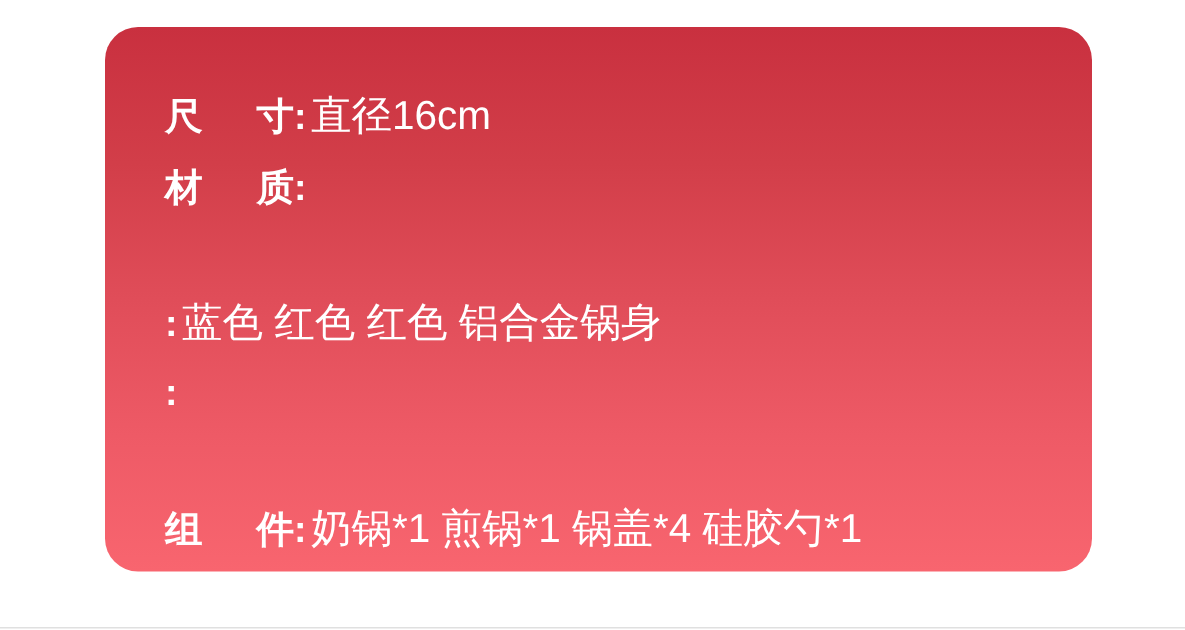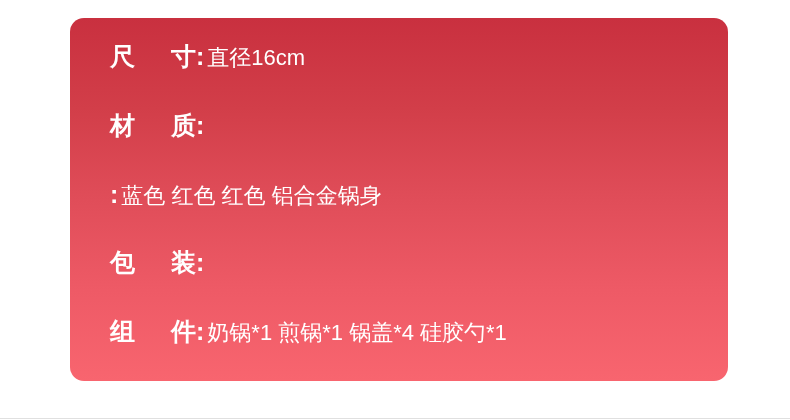--- a/index.html
+++ b/index.html
@@ -15,21 +15,21 @@
     overflow: hidden;
     position: relative;
   }
 
   #spec-panel {
     position: absolute;
     left: 70px;
     top: 18px;
     width: 658px;
     height: 363px;
-    border-radius: 14px;
+    border-radius: 22px;
     background: linear-gradient(to bottom, #c9303f 0%, #d23e49 25%, #e04d59 50%, #ee5a66 75%, #f8656f 100%);
     box-sizing: border-box;
     padding: 26px 0 22px 0;
     display: flex;
     flex-direction: column;
     justify-content: space-between;
   }
 
   .spec-row {
     display: flex;
@@ -54,24 +54,25 @@
   .spec-colon {
     color: #ffffff;
     font-size: 25px;
     font-weight: bold;
     margin-right: 3px;
     line-height: 1;
   }
 
   .spec-value {
     color: #ffffff;
-    font-size: 22px;
+    font-size: 27px;
     font-weight: normal;
     line-height: 1;
     white-space: pre;
+    margin-top: 20px;
   }
 
   #bottom-hairline {
     position: absolute;
     left: 0;
     bottom: 1px;
     width: 790px;
     height: 1px;
     background: #e0e0e0;
   }
@@ -91,21 +92,20 @@
     <span class="spec-label">材质</span>
     <span class="spec-colon">:</span>
   </div>
 
   <div class="spec-row">
     <span class="spec-colon">:</span>
     <span class="spec-value">蓝色 红色 红色 铝合金锅身</span>
   </div>
 
   <div class="spec-row">
-    <span class="spec-label">包装</span>
     <span class="spec-colon">:</span>
   </div>
 
   <div class="spec-row">
     <span class="spec-label">组件</span>
     <span class="spec-colon">:</span>
     <span class="spec-value">奶锅*1 煎锅*1 锅盖*4 硅胶勺*1</span>
   </div>
 
 </div>

